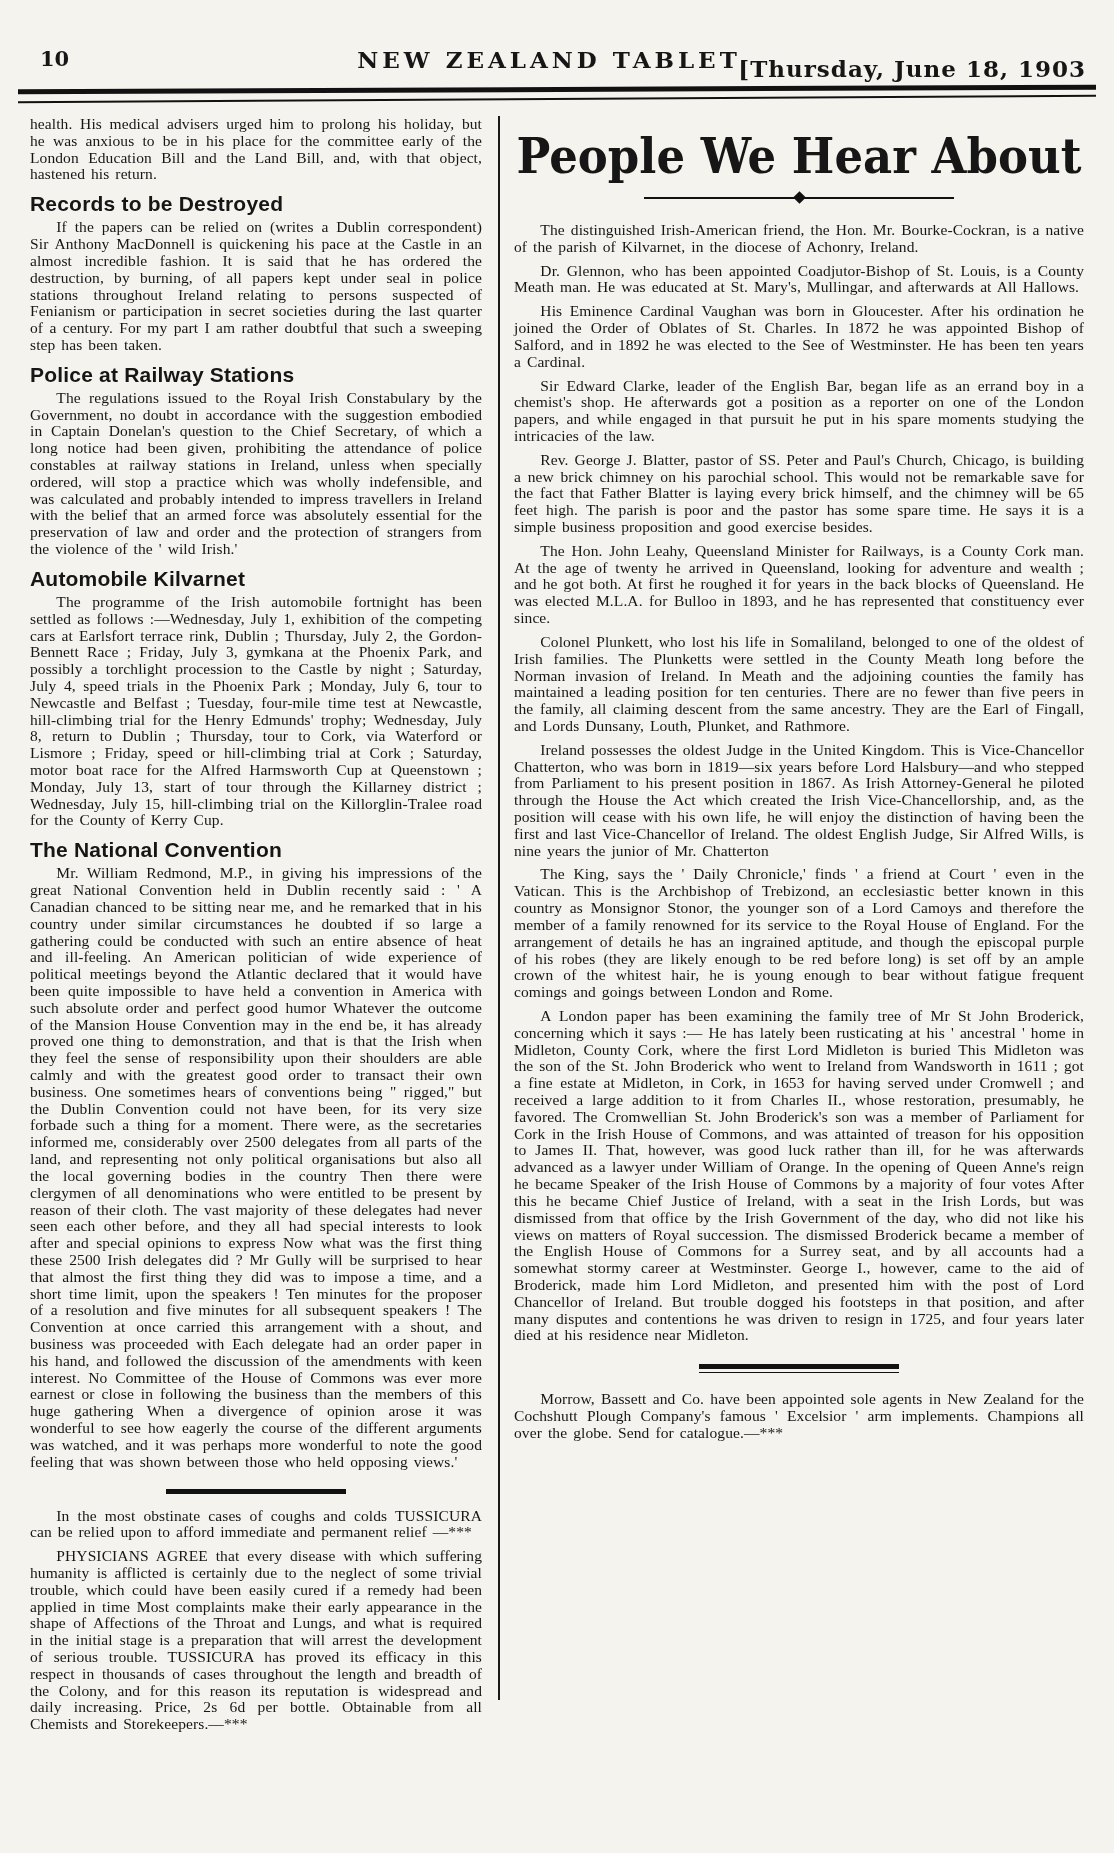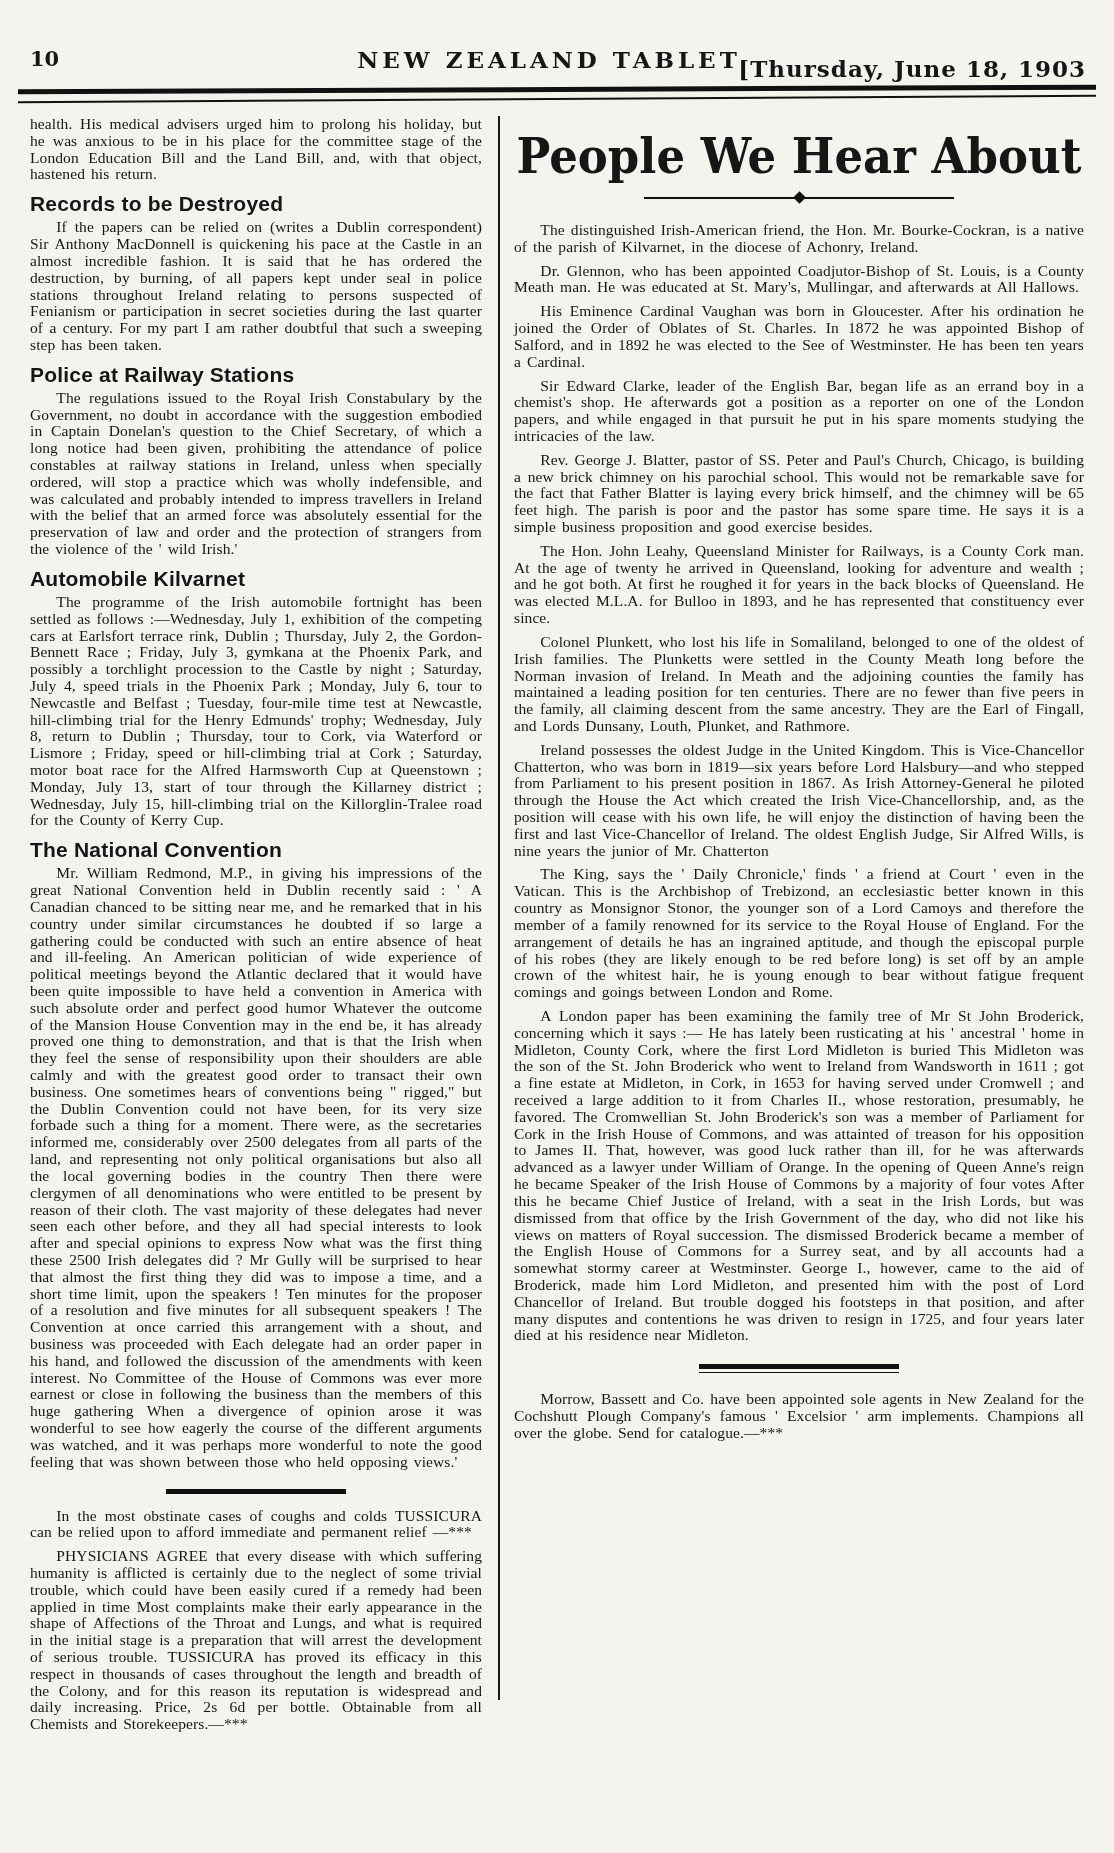--- a/index.html
+++ b/index.html
@@ -5,21 +5,21 @@
   html,body{margin:0;padding:0;}
   body{
     width:1114px;height:1853px;overflow:hidden;
     background:#f4f3ee;color:#161616;
     font-family:"Liberation Serif", serif;
     -webkit-font-smoothing:antialiased;
   }
   .page{padding:46px 18px 0 18px;}
   
   .hdr{display:flex;align-items:baseline;position:relative;height:34px;}
-  .page-num{font-weight:bold;font-size:21px;margin-left:12px;font-family:"DejaVu Serif",serif;}
+  .page-num{font-weight:bold;font-size:21px;margin-left:22px;font-family:"DejaVu Serif",serif;}
   .masthead{
     position:absolute;left:0;right:16px;text-align:center;
     font-family:"DejaVu Serif",serif;font-weight:bold;font-size:23px;letter-spacing:4px;
   }
   .issue-date{
     position:absolute;right:10px;bottom:-2px;
     font-family:"DejaVu Serif",serif;font-weight:bold;font-size:23px;letter-spacing:1px;
   }
   .rule-thick{height:5px;background:#111;margin-top:7px;transform:rotate(-0.25deg);}
   .rule-thin{height:2px;background:#111;margin-top:6px;transform:rotate(-0.35deg);}
@@ -62,21 +62,21 @@
     <span class="page-num">10</span>
     <span class="masthead">NEW ZEALAND TABLET</span>
     <span class="issue-date">[Thursday, June 18, 1903</span>
   </div>
   <div class="rule-thick"></div>
   <div class="rule-thin"></div>
 
   <div class="content">
 
     <section class="col-left">
-      <p>health. His medical advisers urged him to prolong his holiday, but he was anxious to be in his place for the committee stage of the London Education Bill and the Land Bill, and, with that object, hastened his return.</p>
+      <p>health. His medical advisers urged him to prolong his holiday, but he was anxious to be in his place for the committee early of the London Education Bill and the Land Bill, and, with that object, hastened his return.</p>
 
       <h2>Records to be Destroyed</h2>
       <p class="indent">If the papers can be relied on (writes a Dublin correspondent) Sir Anthony MacDonnell is quickening his pace at the Castle in an almost incredible fashion. It is said that he has ordered the destruction, by burning, of all papers kept under seal in police stations throughout Ireland relating to persons suspected of Fenianism or participation in secret societies during the last quarter of a century. For my part I am rather doubtful that such a sweeping step has been taken.</p>
 
       <h2>Police at Railway Stations</h2>
       <p class="indent">The regulations issued to the Royal Irish Constabulary by the Government, no doubt in accordance with the suggestion embodied in Captain Donelan's question to the Chief Secretary, of which a long notice had been given, prohibiting the attendance of police constables at railway stations in Ireland, unless when specially ordered, will stop a practice which was wholly indefensible, and was calculated and probably intended to impress travellers in Ireland with the belief that an armed force was absolutely essential for the preservation of law and order and the protection of strangers from the violence of the ' wild Irish.'</p>
 
       <h2>Automobile Kilvarnet</h2>
       <p class="indent">The programme of the Irish automobile fortnight has been settled as follows :—Wednesday, July 1, exhibition of the competing cars at Earlsfort terrace rink, Dublin ; Thursday, July 2, the Gordon-Bennett Race ; Friday, July 3, gymkana at the Phoenix Park, and possibly a torchlight procession to the Castle by night ; Saturday, July 4, speed trials in the Phoenix Park ; Monday, July 6, tour to Newcastle and Belfast ; Tuesday, four-mile time test at Newcastle, hill-climbing trial for the Henry Edmunds' trophy; Wednesday, July 8, return to Dublin ; Thursday, tour to Cork, via Waterford or Lismore ; Friday, speed or hill-climbing trial at Cork ; Saturday, motor boat race for the Alfred Harmsworth Cup at Queenstown ; Monday, July 13, start of tour through the Killarney district ; Wednesday, July 15, hill-climbing trial on the Killorglin-Tralee road for the County of Kerry Cup.</p>
 

